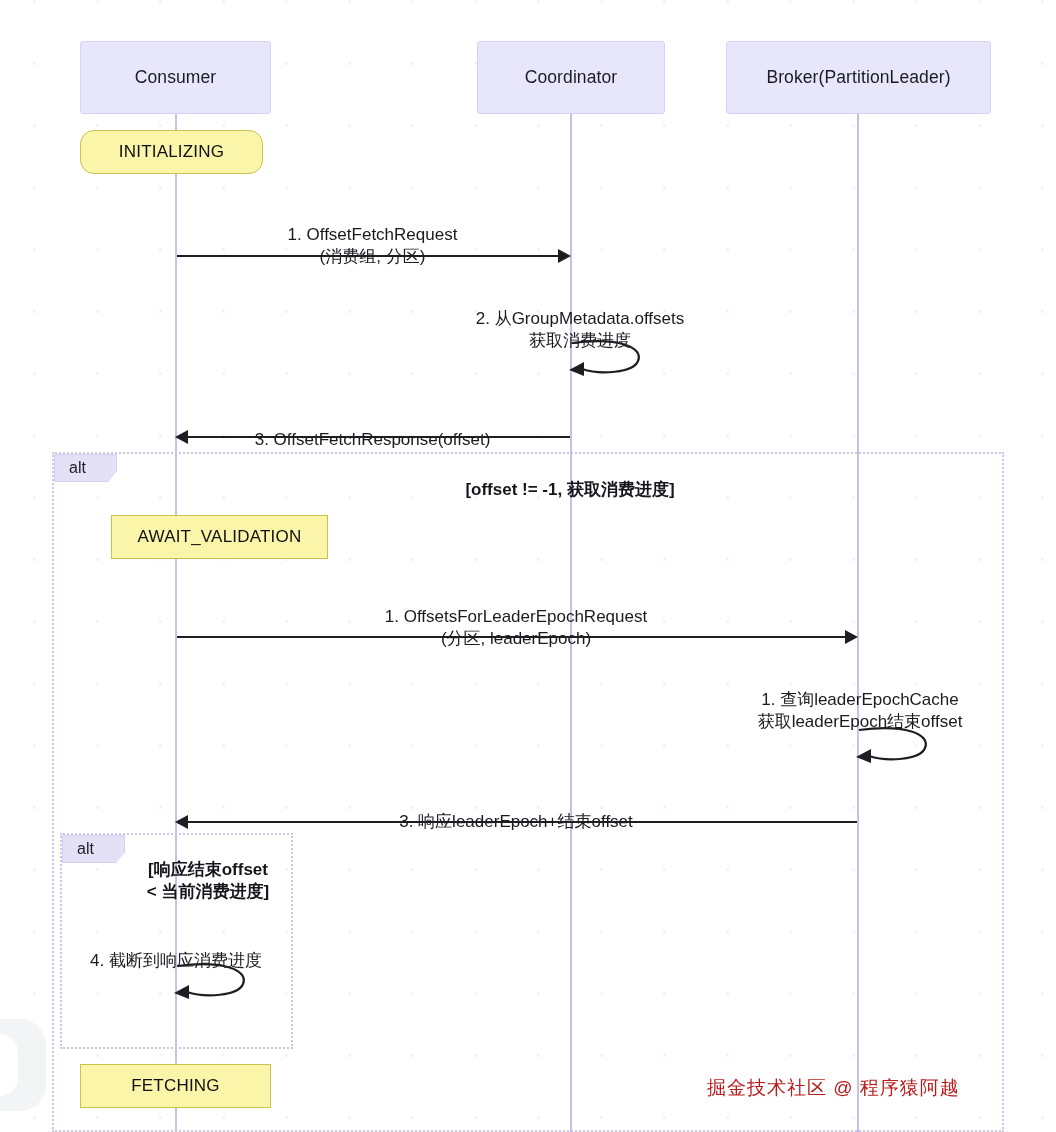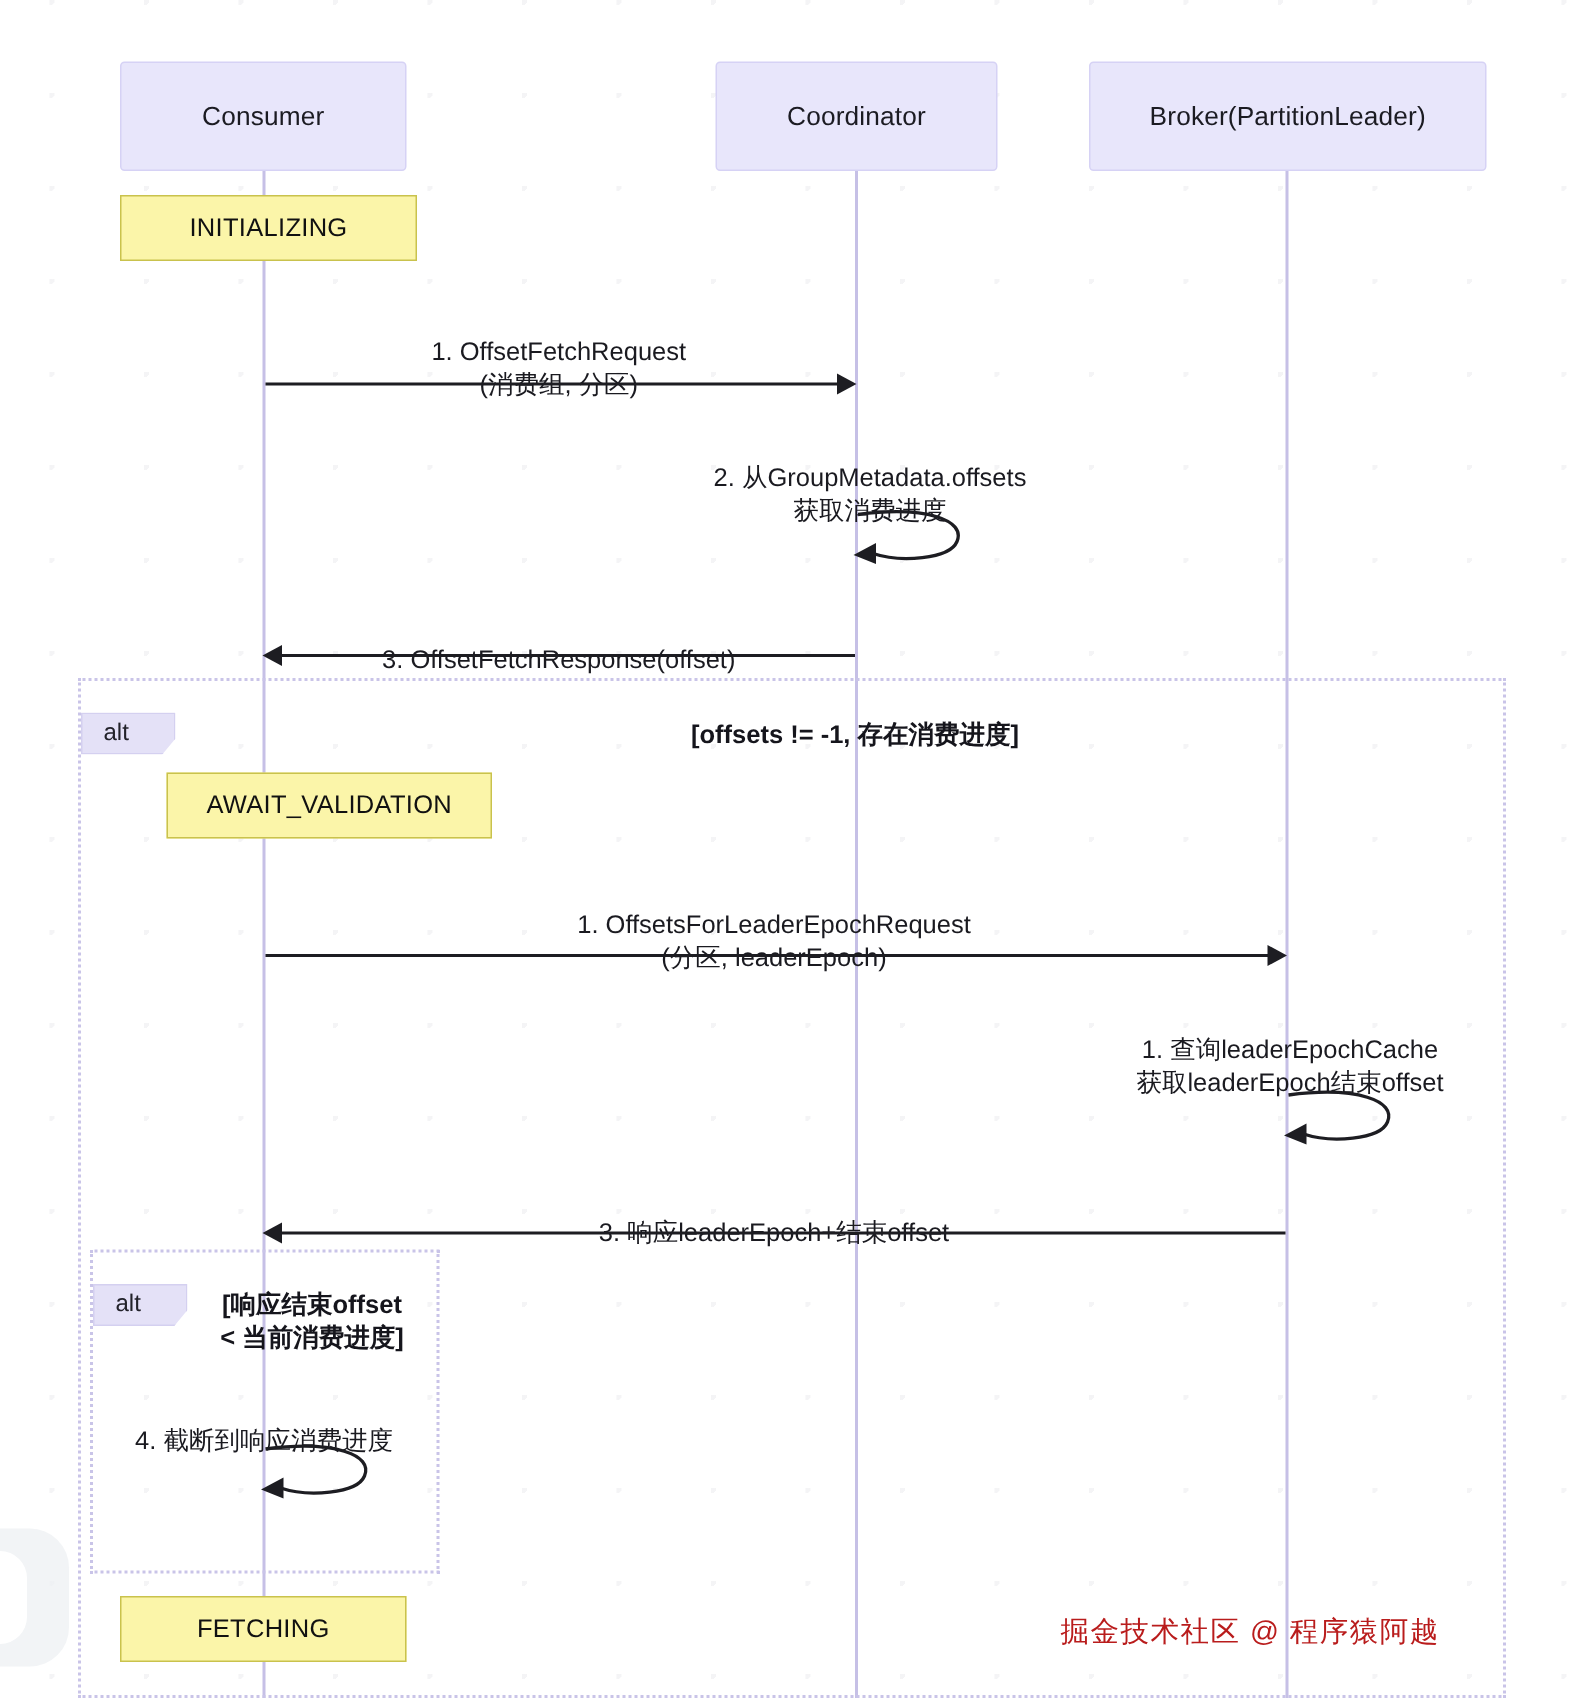--- a/index.html
+++ b/index.html
@@ -69,21 +69,20 @@
   .alt-tab {
     position: absolute;
     background: #e4e1f7;
     border: 1px solid #d4d0f0;
     color: #22222a;
     font-size: 16px;
     display: flex;
     align-items: center;
     padding-left: 14px;
     clip-path: polygon(0 0, 100% 0, 100% 62%, 86% 100%, 0 100%);
-    margin-top: 21px;
   }
   .alt-cond {
     position: absolute;
     color: #15151c;
     font-size: 17px;
     font-weight: bold;
     text-align: center;
     line-height: 1.26;
     white-space: pre-line;
   }
@@ -153,33 +152,33 @@
   </div>
   <div class="participant" style="left:726px; top:41px; width:265px; height:73px;">
     <span>Broker(PartitionLeader)</span>
   </div>
 
   <div class="alt-frame" style="left:52px; top:452px; width:952px; height:680px;"></div>
   <div class="alt-tab" style="left:54px; top:454px; width:63px; height:28px;">
     <span>alt</span>
   </div>
   <div class="alt-cond" style="left:330px; top:458px; width:480px;">
-    <span>[offsets != -1, 存在消费进度]</span>
+    <span>[offset != -1, 获取消费进度]</span>
   </div>
 
   <div class="alt-frame" style="left:60px; top:833px; width:233px; height:216px;"></div>
   <div class="alt-tab" style="left:62px; top:835px; width:63px; height:28px;">
     <span>alt</span>
   </div>
   <div class="alt-cond" style="left:122px; top:838px; width:172px; text-align:center;">
     <span>[响应结束offset
 &lt; 当前消费进度]</span>
   </div>
 
-  <div class="state-note" style="left:80px; top:130px; width:198px; height:44px;">
+  <div class="state-note" style="left:80px; top:130px; width:183px; height:44px;border-radius:14px;">
     <span>INITIALIZING</span>
   </div>
   <div class="state-note" style="left:67px; top:515px; width:217px; height:44px;margin-left:44px;">
     <span>AWAIT_VALIDATION</span>
   </div>
   <div class="state-note" style="left:80px; top:1064px; width:191px; height:44px;">
     <span>FETCHING</span>
   </div>
 
   <div class="msg-label" style="left:180px; top:202px; width:385px;">

